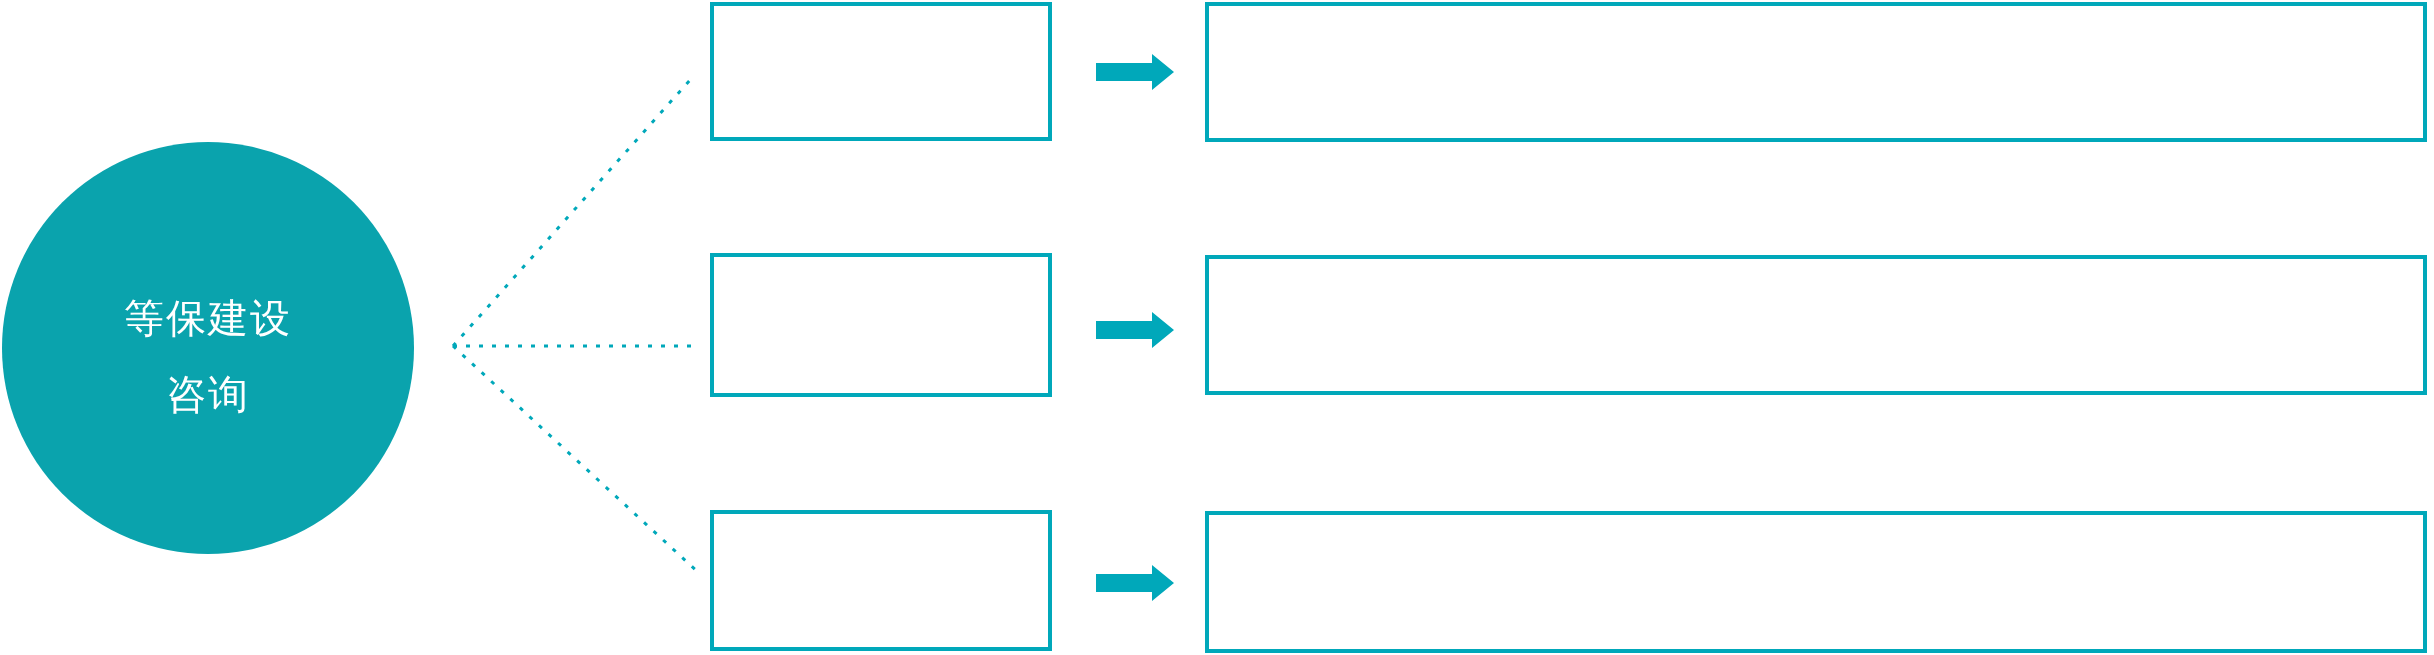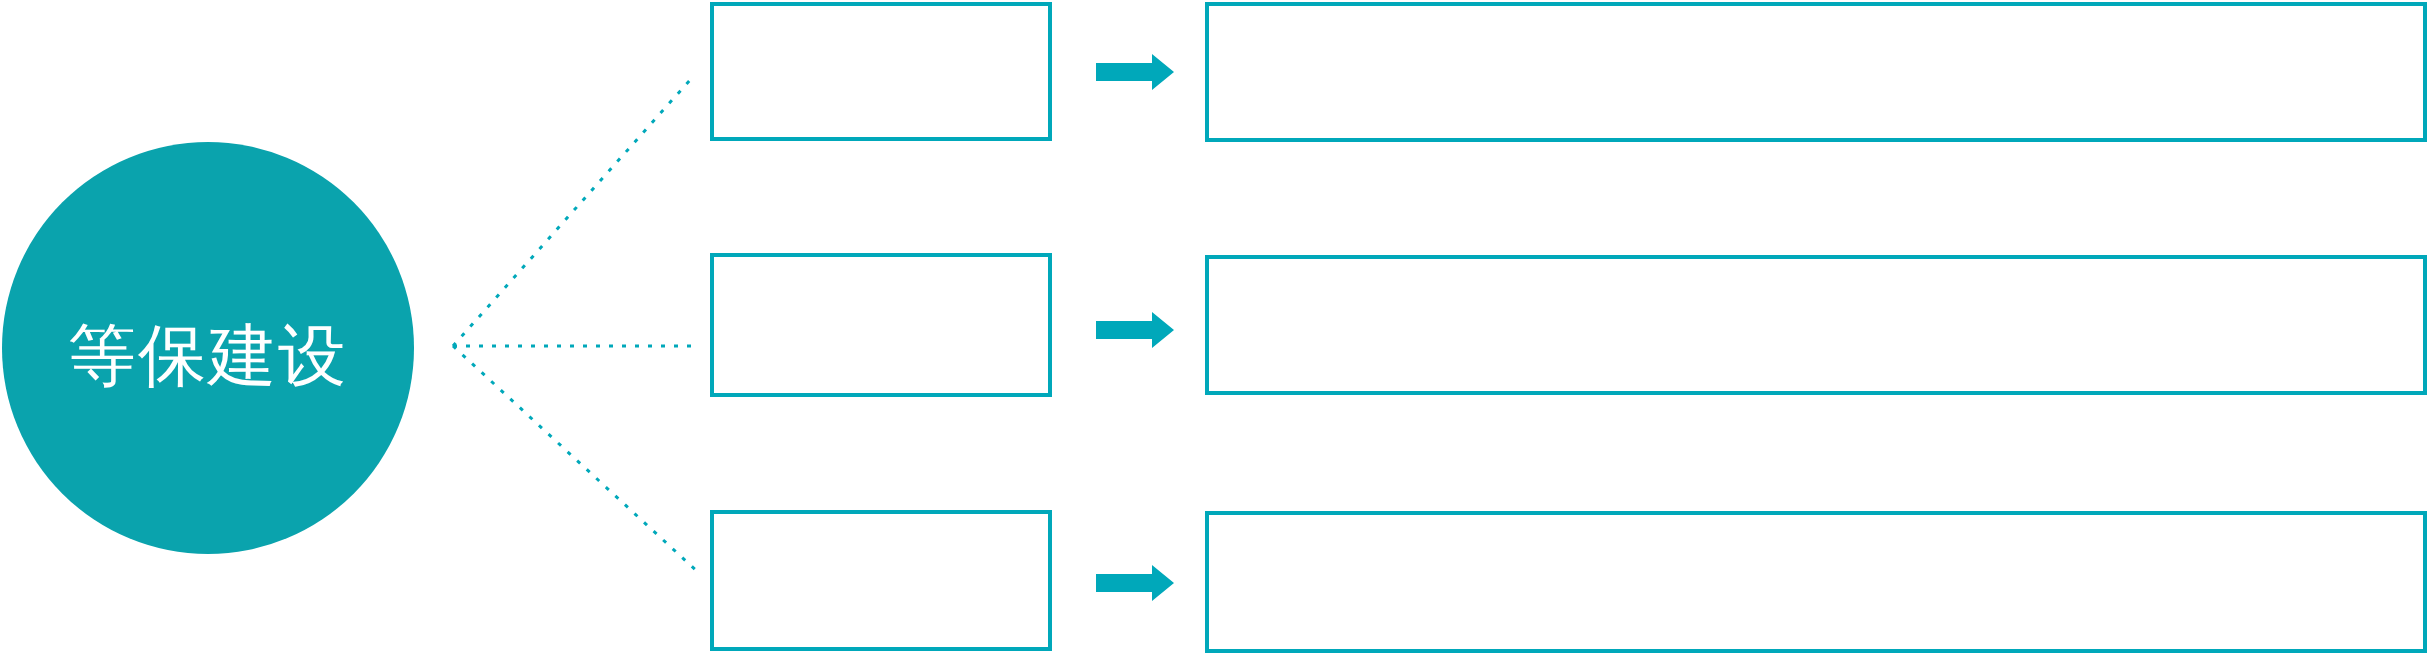--- a/index.html
+++ b/index.html
@@ -27,21 +27,21 @@
     width: 412px; height: 412px;
     border-radius: 50%;
     background: var(--circle-fill);
     display: flex;
     align-items: center;
     justify-content: center;
   }
   .circle-label {
     padding-top: 16px;
     color: var(--label-color);
-    font-size: 68px;
+    font-size: 40px;
     font-weight: 300;
     letter-spacing: 2px;
     line-height: 76px;
     text-align: center;
     white-space: nowrap;
   }
   
   svg.connectors {
     position: absolute;
     left: 0; top: 0;
@@ -100,20 +100,21 @@
 
   <svg class="connectors" viewBox="0 0 2434 655" preserveAspectRatio="none" aria-hidden="true">
     <line x1="453" y1="346" x2="690" y2="80"></line>
     <line x1="453" y1="346" x2="700" y2="346"></line>
     <line x1="453" y1="346" x2="700" y2="574"></line>
   </svg>
 
   <div class="circle-node">
     <div class="circle-label">
       <div>等保建设</div>
+      <div>咨询</div>
     </div>
   </div>
 
   <div class="small-box row-1">
     <div class="box-text"></div>
   </div>
   <div class="arrow row-1">
     <svg viewBox="0 0 78 38">
         <polygon points="0,10 56,10 56,1 78,19 56,37 56,28 0,28"></polygon>
       </svg>

